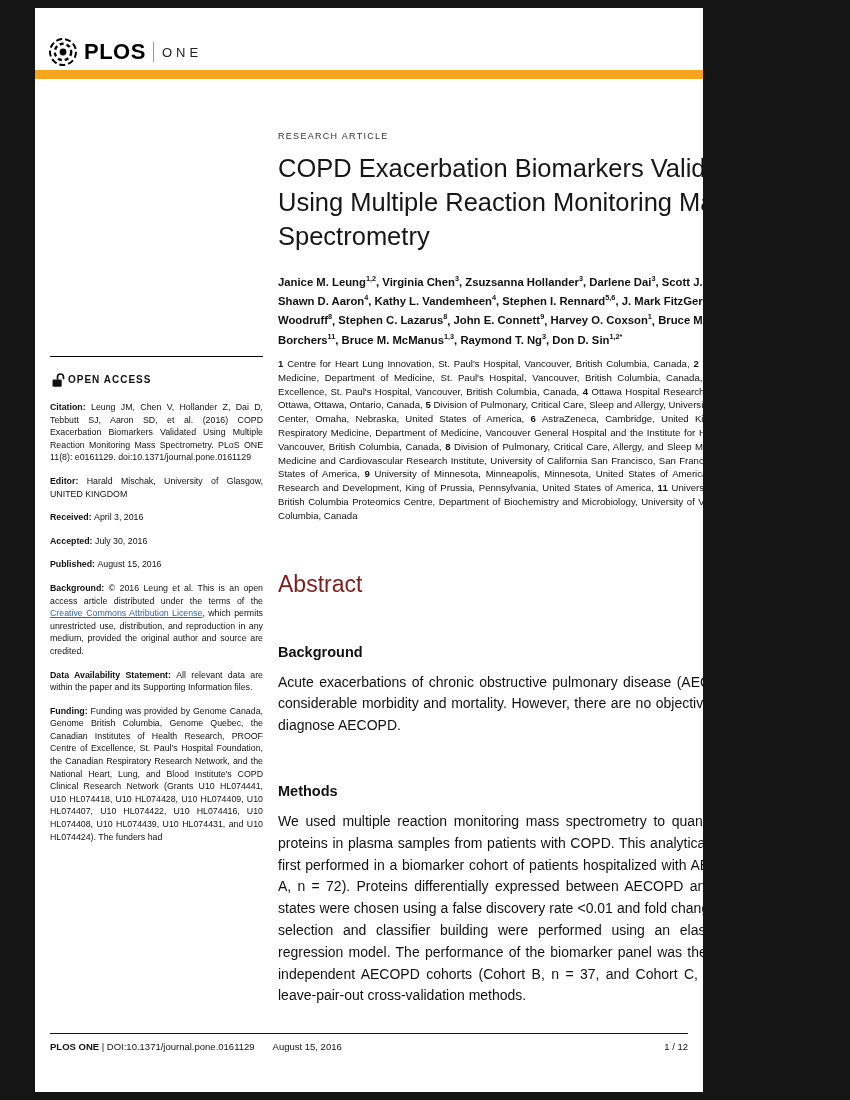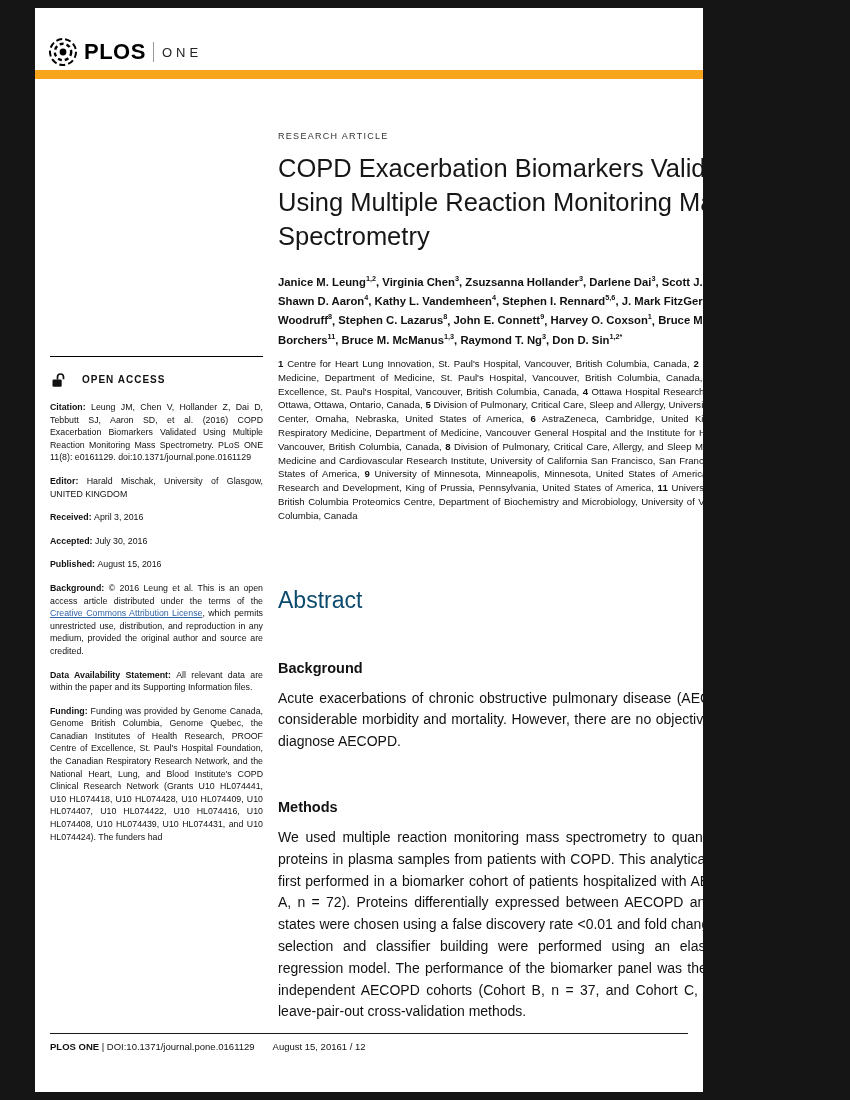--- a/index.html
+++ b/index.html
@@ -23,45 +23,45 @@
 
   
   .sidebar{
     position:absolute;left:15px;top:338px;width:213px;
     font-size:8.8px;line-height:12.6px;color:#111;
   }
   .crossmark{margin:0 0 12px 4px;width:90px;text-align:center;cursor:pointer;}
   .cm-title{font-size:13px;font-weight:bold;color:#555;letter-spacing:.3px;margin-top:2px;}
   .cm-sub{font-size:6.5px;color:#cc2020;margin-top:1px;}
   .sidebar hr{border:none;border-top:1px solid #000;margin:10px 0 16px 0;}
-  .oa-row{display:flex;align-items:center;gap:17px;margin:0 0 13px 2px;}
+  .oa-row{display:flex;align-items:center;gap:3px;margin:0 0 13px 2px;}
   .oa-text{font-size:10px;font-weight:bold;letter-spacing:1px;color:#111;}
   .sb{margin:0 0 11px 0;text-align:justify;}
   .sb b{font-weight:bold;}
   a{color:var(--link,#3366A9);text-decoration:none;cursor:pointer;}
   a.u{text-decoration:underline;}
 
   
   .main{position:absolute;left:243px;top:123px;width:523px;color:#111;}
   .kicker{font-size:9px;letter-spacing:1.3px;color:#333;margin:0 0 10px 0;}
   h1.title{font-size:25.5px;line-height:34px;font-weight:400;color:#161616;margin:0 0 18px 0;}
   .authors{font-size:11.3px;font-weight:bold;line-height:15.5px;margin:0 0 9px 0;color:#111;}
   .authors sup{font-size:7.3px;}
   .affils{font-size:9.6px;line-height:13.8px;margin:0 0 13px 0;text-align:justify;}
   .affils b{font-weight:bold;}
   .email{font-size:10.5px;margin:0;}
-  h2.abstract{font-size:23px;font-weight:400;color:#0c4a6e;margin:64px 0 0 0;line-height:27px;}
+  h2.abstract{font-size:23px;font-weight:400;color:#7f1d1d;margin:48px 0 0 0;line-height:27px;}
   section h3{font-size:14.5px;font-weight:bold;margin:46px 0 12px 0;}
   section p{font-size:14px;line-height:21.8px;margin:0;text-align:justify;}
 
   
   .footer-rule{position:absolute;left:15px;right:15px;top:1025px;border-top:1.5px solid #1a1a1a;}
   .footer{
     position:absolute;left:15px;right:15px;top:1033px;
-    display:flex;justify-content:flex-start;align-items:baseline;
+    display:flex;justify-content:space-between;align-items:baseline;
     font-size:9.5px;color:#111;
   }
   .fdate{margin-left:18px;}
 </style>
 </head>
 <body>
 
 <div class="page">
 
   <div class="logo">

